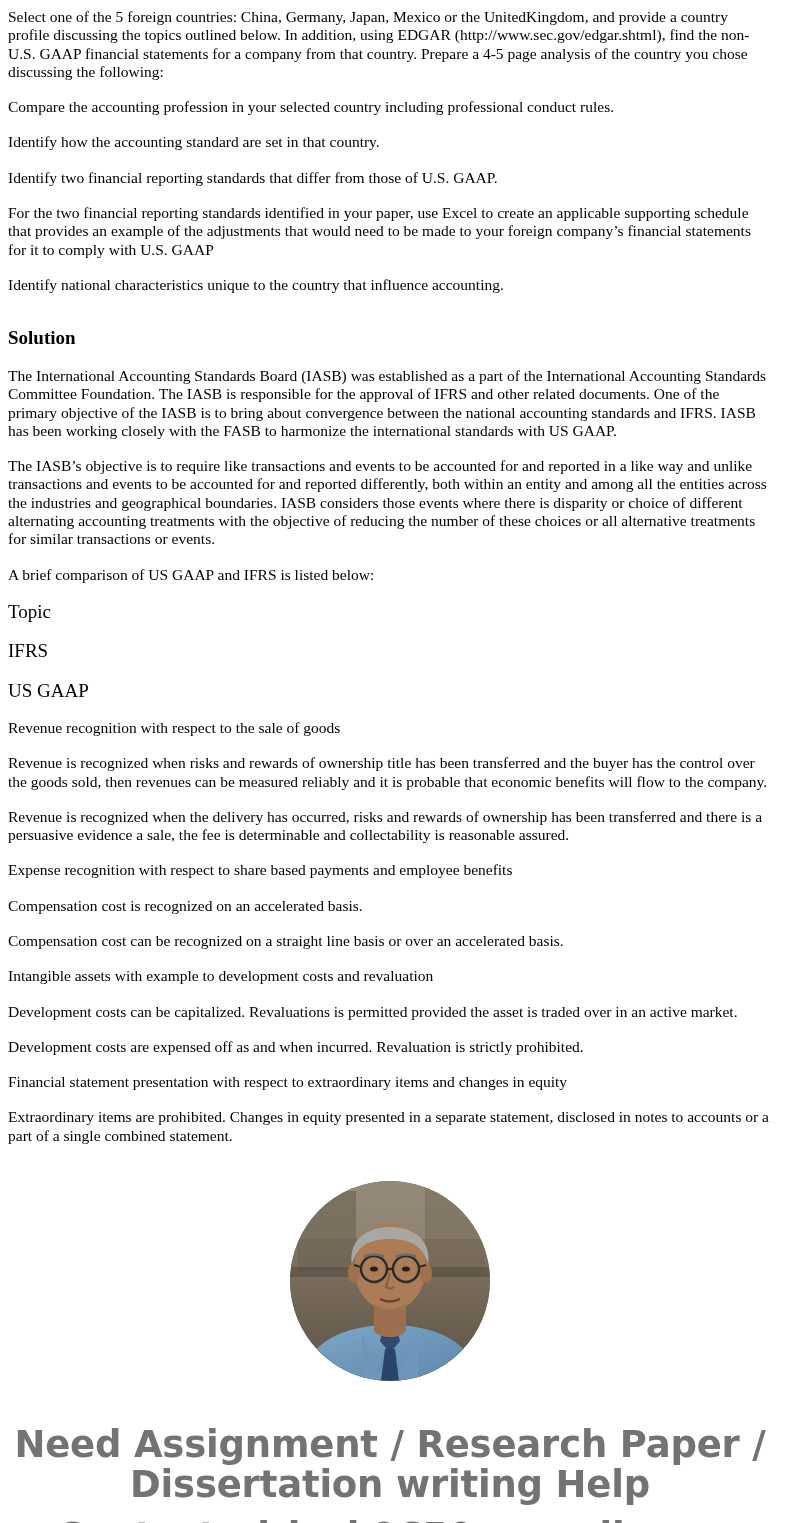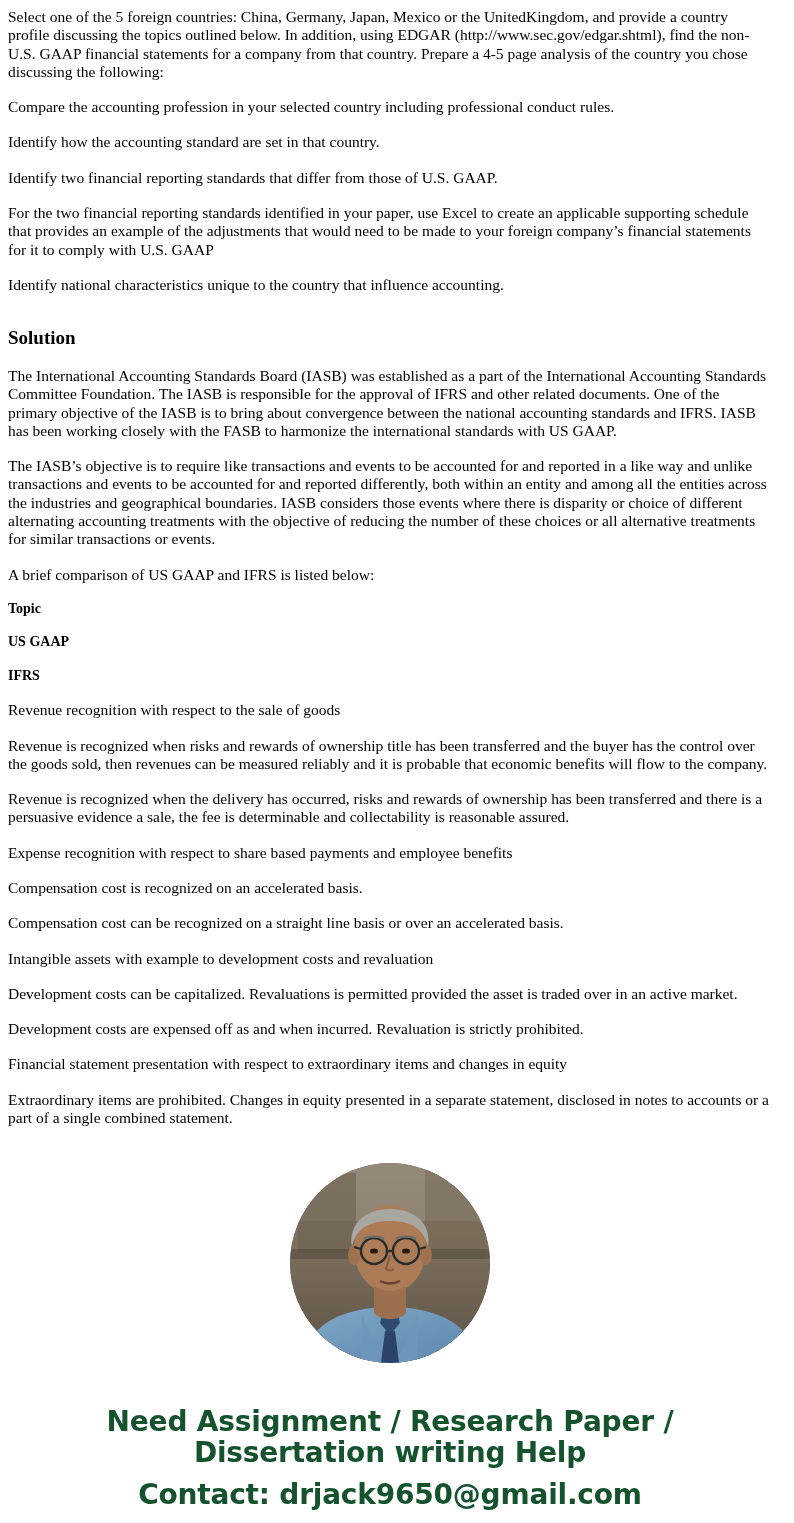--- a/index.html
+++ b/index.html
@@ -23,22 +23,22 @@
     margin: 0 0 17px 0;
     text-align: left;
   }
   h2.solution {
     font-size: 19px;
     font-weight: bold;
     margin: 34px 0 18px 0;
     line-height: 1.1;
   }
   p.bold-label {
-    font-size: 14px;
-    font-weight: bold;
+    font-size: 19px;
+    font-weight: normal;
     line-height: 1.18;
     margin: 0 0 17px 0;
   }
   .image-block {
     margin-top: 36px;
     text-align: center;
   }
   .avatar {
     width: 200px;
     height: 200px;
@@ -51,23 +51,23 @@
   .avatar svg {
     display: block;
   }
   .footer {
     margin-top: 44px;
     text-align: center;
   }
   .footer-line {
     font-family: "DejaVu Sans", sans-serif;
     font-weight: bold;
-    font-size: 28px;
+    font-size: 37px;
     line-height: 1.08;
-    color: #14532d;
+    color: #737373;
     letter-spacing: -0.2px;
   }
   .footer-line.second {
     margin-top: 12px;
   }
 </style>
 </head>
 <body>
 
 <div class="page">
@@ -79,22 +79,22 @@
   <p class="para">For the two financial reporting standards identified in your paper, use Excel to create an applicable supporting schedule that provides an example of the adjustments that would need to be made to your foreign company’s financial statements for it to comply with U.S. GAAP</p>
   <p class="para">Identify national characteristics unique to the country that influence accounting.</p>
 
   <h2 class="solution">Solution</h2>
 
   <p class="para">The International Accounting Standards Board (IASB) was established as a part of the International Accounting Standards Committee Foundation. The IASB is responsible for the approval of IFRS and other related documents. One of the primary objective of the IASB is to bring about convergence between the national accounting standards and IFRS. IASB has been working closely with the FASB to harmonize the international standards with US GAAP.</p>
   <p class="para">The IASB’s objective is to require like transactions and events to be accounted for and reported in a like way and unlike transactions and events to be accounted for and reported differently, both within an entity and among all the entities across the industries and geographical boundaries. IASB considers those events where there is disparity or choice of different alternating accounting treatments with the objective of reducing the number of these choices or all alternative treatments for similar transactions or events.</p>
   <p class="para">A brief comparison of US GAAP and IFRS is listed below:</p>
 
   <p class="bold-label">Topic</p>
+  <p class="bold-label">IFRS</p>
   <p class="bold-label">US GAAP</p>
-  <p class="bold-label">IFRS</p>
 
   <p class="para">Revenue recognition with respect to the sale of goods</p>
   <p class="para">Revenue is recognized when risks and rewards of ownership title has been transferred and the buyer has the control over the goods sold, then revenues can be measured reliably and it is probable that economic benefits will flow to the company.</p>
   <p class="para">Revenue is recognized when the delivery has occurred, risks and rewards of ownership has been transferred and there is a persuasive evidence a sale, the fee is determinable and collectability is reasonable assured.</p>
   <p class="para">Expense recognition with respect to share based payments and employee benefits</p>
   <p class="para">Compensation cost is recognized on an accelerated basis.</p>
   <p class="para">Compensation cost can be recognized on a straight line basis or over an accelerated basis.</p>
   <p class="para">Intangible assets with example to development costs and revaluation</p>
   <p class="para">Development costs can be capitalized. Revaluations is permitted provided the asset is traded over in an active market.</p>
   <p class="para">Development costs are expensed off as and when incurred. Revaluation is strictly prohibited.</p>

